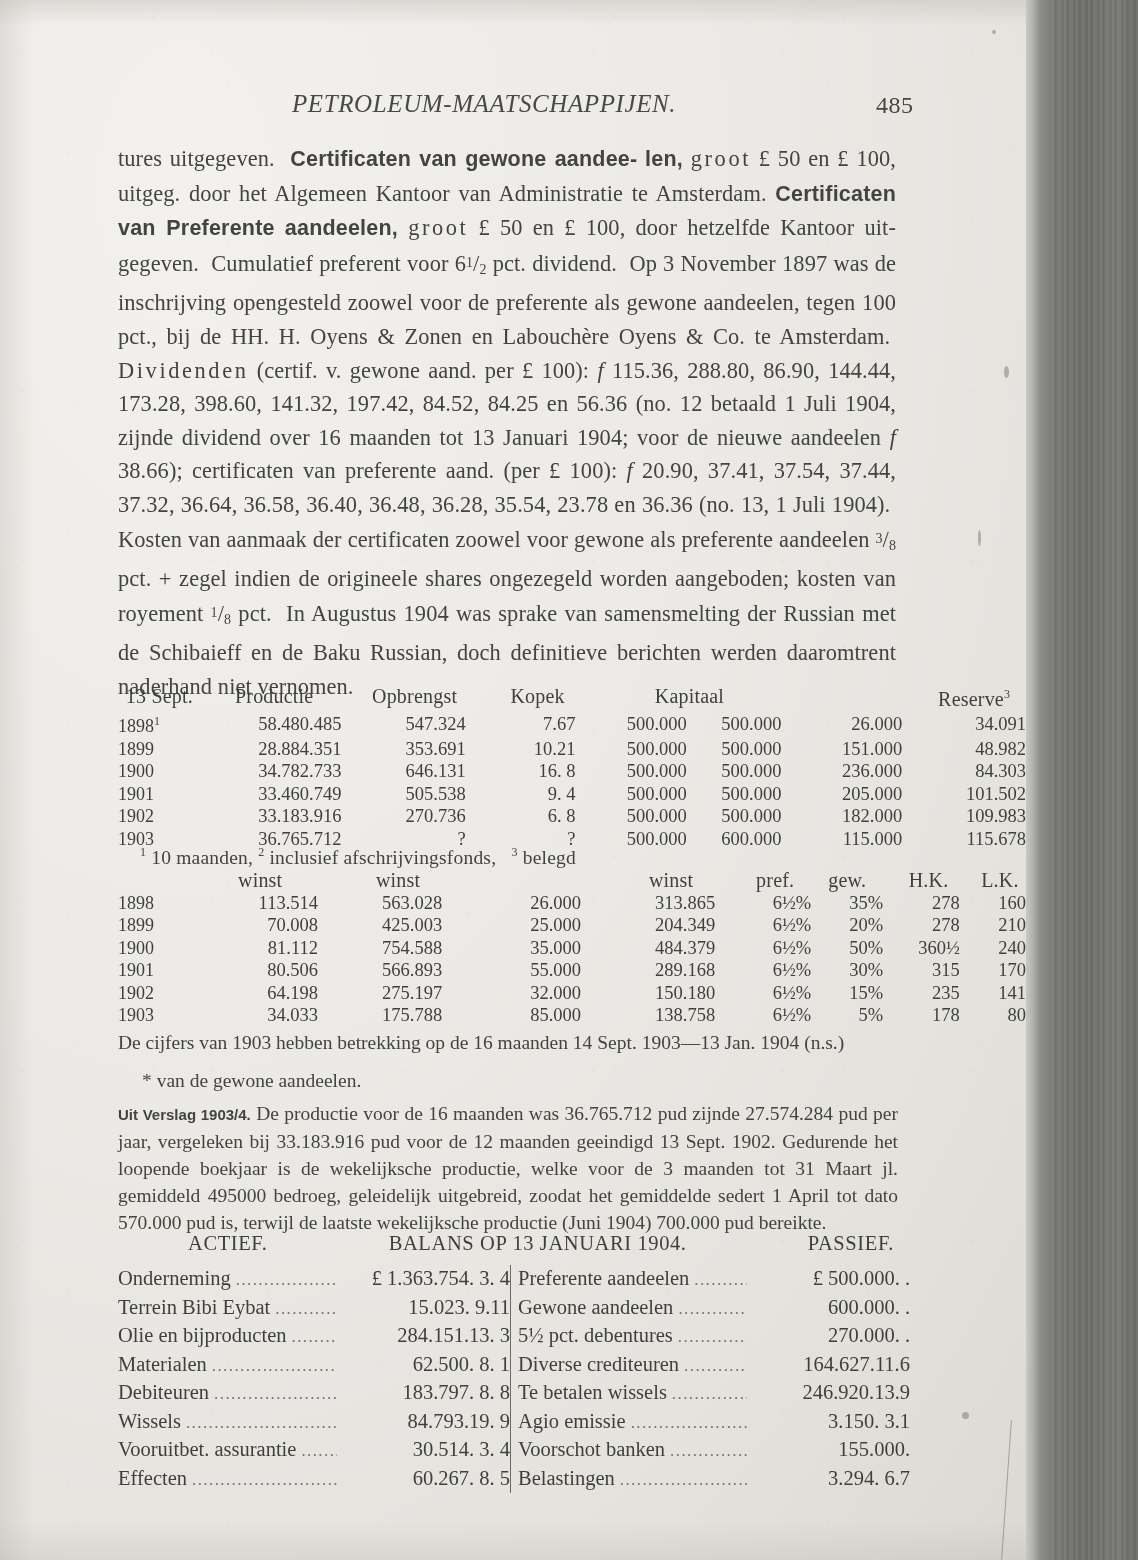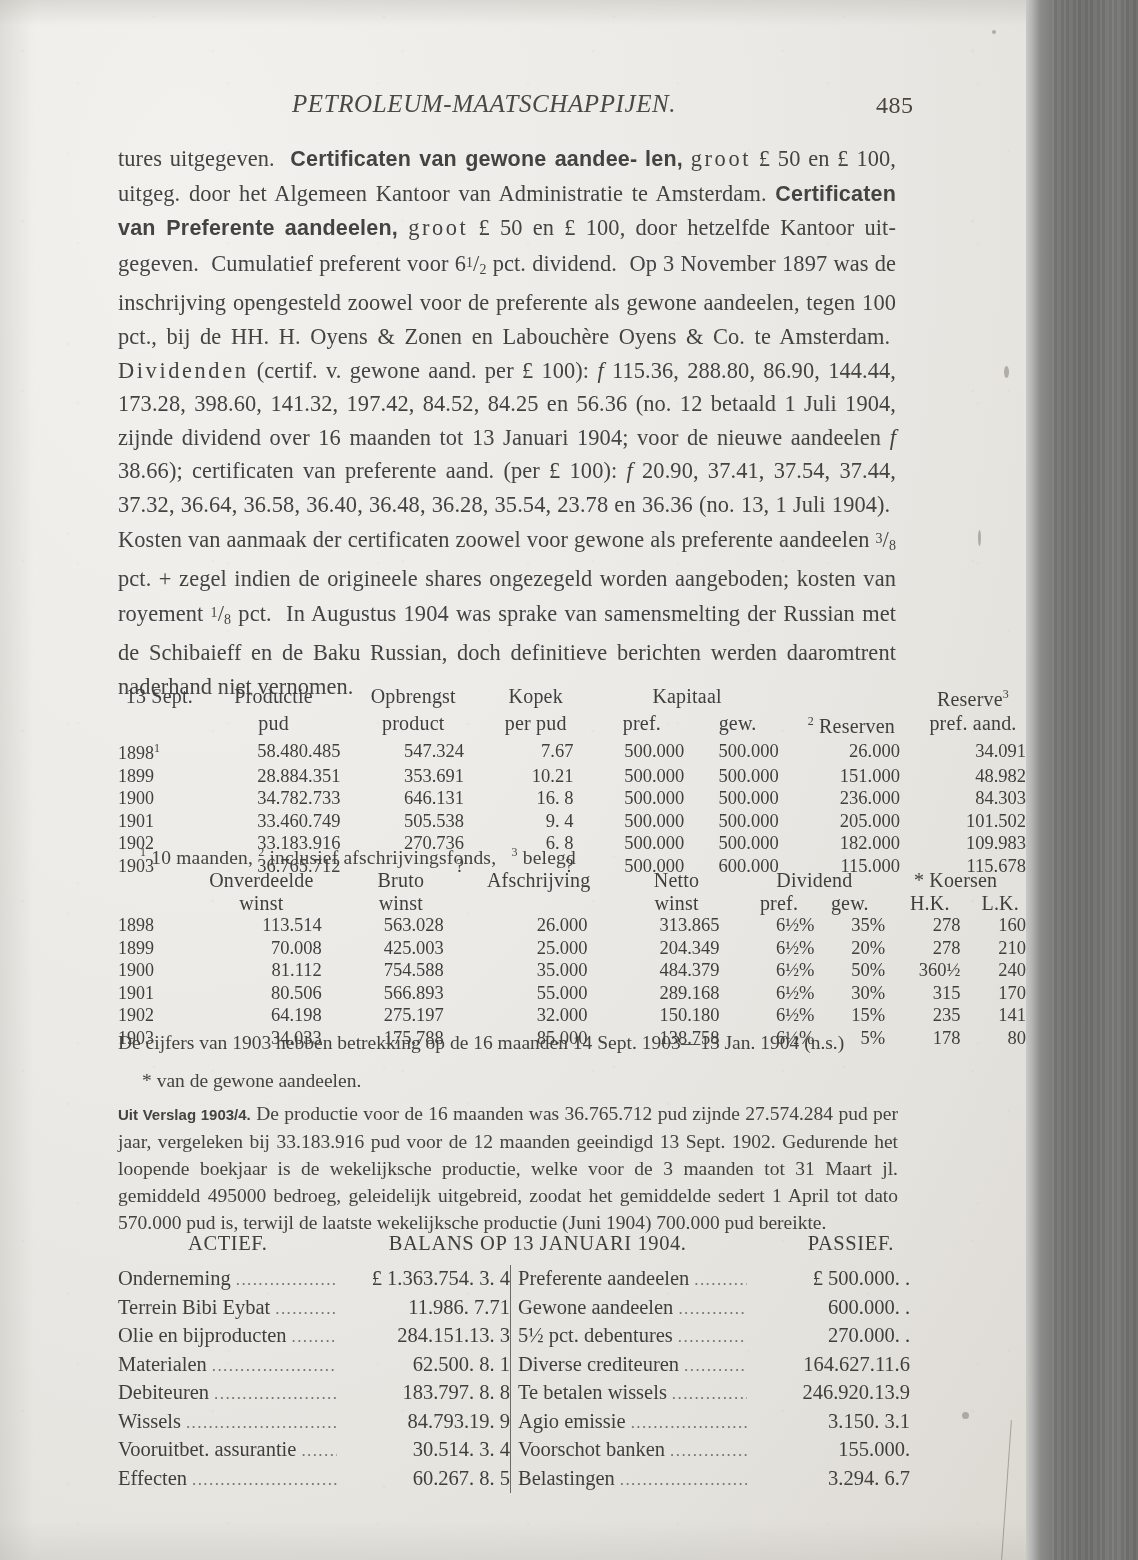--- a/index.html
+++ b/index.html
@@ -259,30 +259,20 @@
       <thead>
         <tr>
           <td class="hd">13 Sept.</td>
           <td class="hd">Productie</td>
           <td class="hd">Opbrengst</td>
           <td class="hd">Kopek</td>
           <td class="hd" colspan="2">Kapitaal</td>
           <td class="hd"></td>
           <td class="hd"><span>Reserve</span><span class="sup">3</span></td>
         </tr>
-        <tr>
-          <td class="hd"></td>
-          <td class="hd">pud</td>
-          <td class="hd">product</td>
-          <td class="hd">per pud</td>
-          <td class="hd">pref.</td>
-          <td class="hd">gew.</td>
-          <td class="hd"><span class="sup">2</span> <span>Reserven</span></td>
-          <td class="hd">pref. aand.</td>
-        </tr>
       </thead>
       <tbody id="production-body">
           <tr>
             <td class="yr">1898<span class="sup">1</span></td>
             <td class="num c-prod">58.480.485</td>
             <td class="num c-opbr">547.324</td>
             <td class="num c-kopek">7.67</td>
             <td class="num c-pref">500.000</td>
             <td class="num c-gew">500.000</td>
             <td class="num c-res">26.000</td>
@@ -338,29 +328,20 @@
             <td class="num c-res">115.000</td>
             <td class="num c-reserve">115.678</td>
           </tr>
         </tbody>
     </table>
 
     <div class="footnote-line" id="footnote-1"><span class="sup">1</span> 10 maanden,  <span class="sup">2</span> inclusief afschrijvingsfonds, &nbsp; <span class="sup">3</span> belegd</div>
 
     <table class="tbl" id="table-results">
       <thead>
-        <tr>
-          <td class="hd"></td>
-          <td class="hd">Onverdeelde</td>
-          <td class="hd">Bruto</td>
-          <td class="hd">Afschrijving</td>
-          <td class="hd">Netto</td>
-          <td class="hd" colspan="2">Dividend</td>
-          <td class="hd" colspan="2">* Koersen</td>
-        </tr>
         <tr>
           <td class="hd"></td>
           <td class="hd">winst</td>
           <td class="hd">winst</td>
           <td class="hd"></td>
           <td class="hd">winst</td>
           <td class="hd">pref.</td>
           <td class="hd">gew.</td>
           <td class="hd">H.K.</td>
           <td class="hd">L.K.</td>
@@ -451,21 +432,21 @@
       <div class="balans-cols">
         <div class="bal-side left" id="actief-list">
             <div class="bal-row">
               <span class="bal-label">Onderneming</span>
               <span class="bal-dots">............................................................</span>
               <span class="bal-val">£ 1.363.754. 3. 4</span>
             </div>
             <div class="bal-row">
               <span class="bal-label">Terrein Bibi Eybat</span>
               <span class="bal-dots">............................................................</span>
-              <span class="bal-val">11.986. 7.71</span>
+              <span class="bal-val">15.023. 9.11</span>
             </div>
             <div class="bal-row">
               <span class="bal-label">Olie en bijproducten</span>
               <span class="bal-dots">............................................................</span>
               <span class="bal-val">284.151.13. 3</span>
             </div>
             <div class="bal-row">
               <span class="bal-label">Materialen</span>
               <span class="bal-dots">............................................................</span>
               <span class="bal-val">62.500. 8. 1</span>

